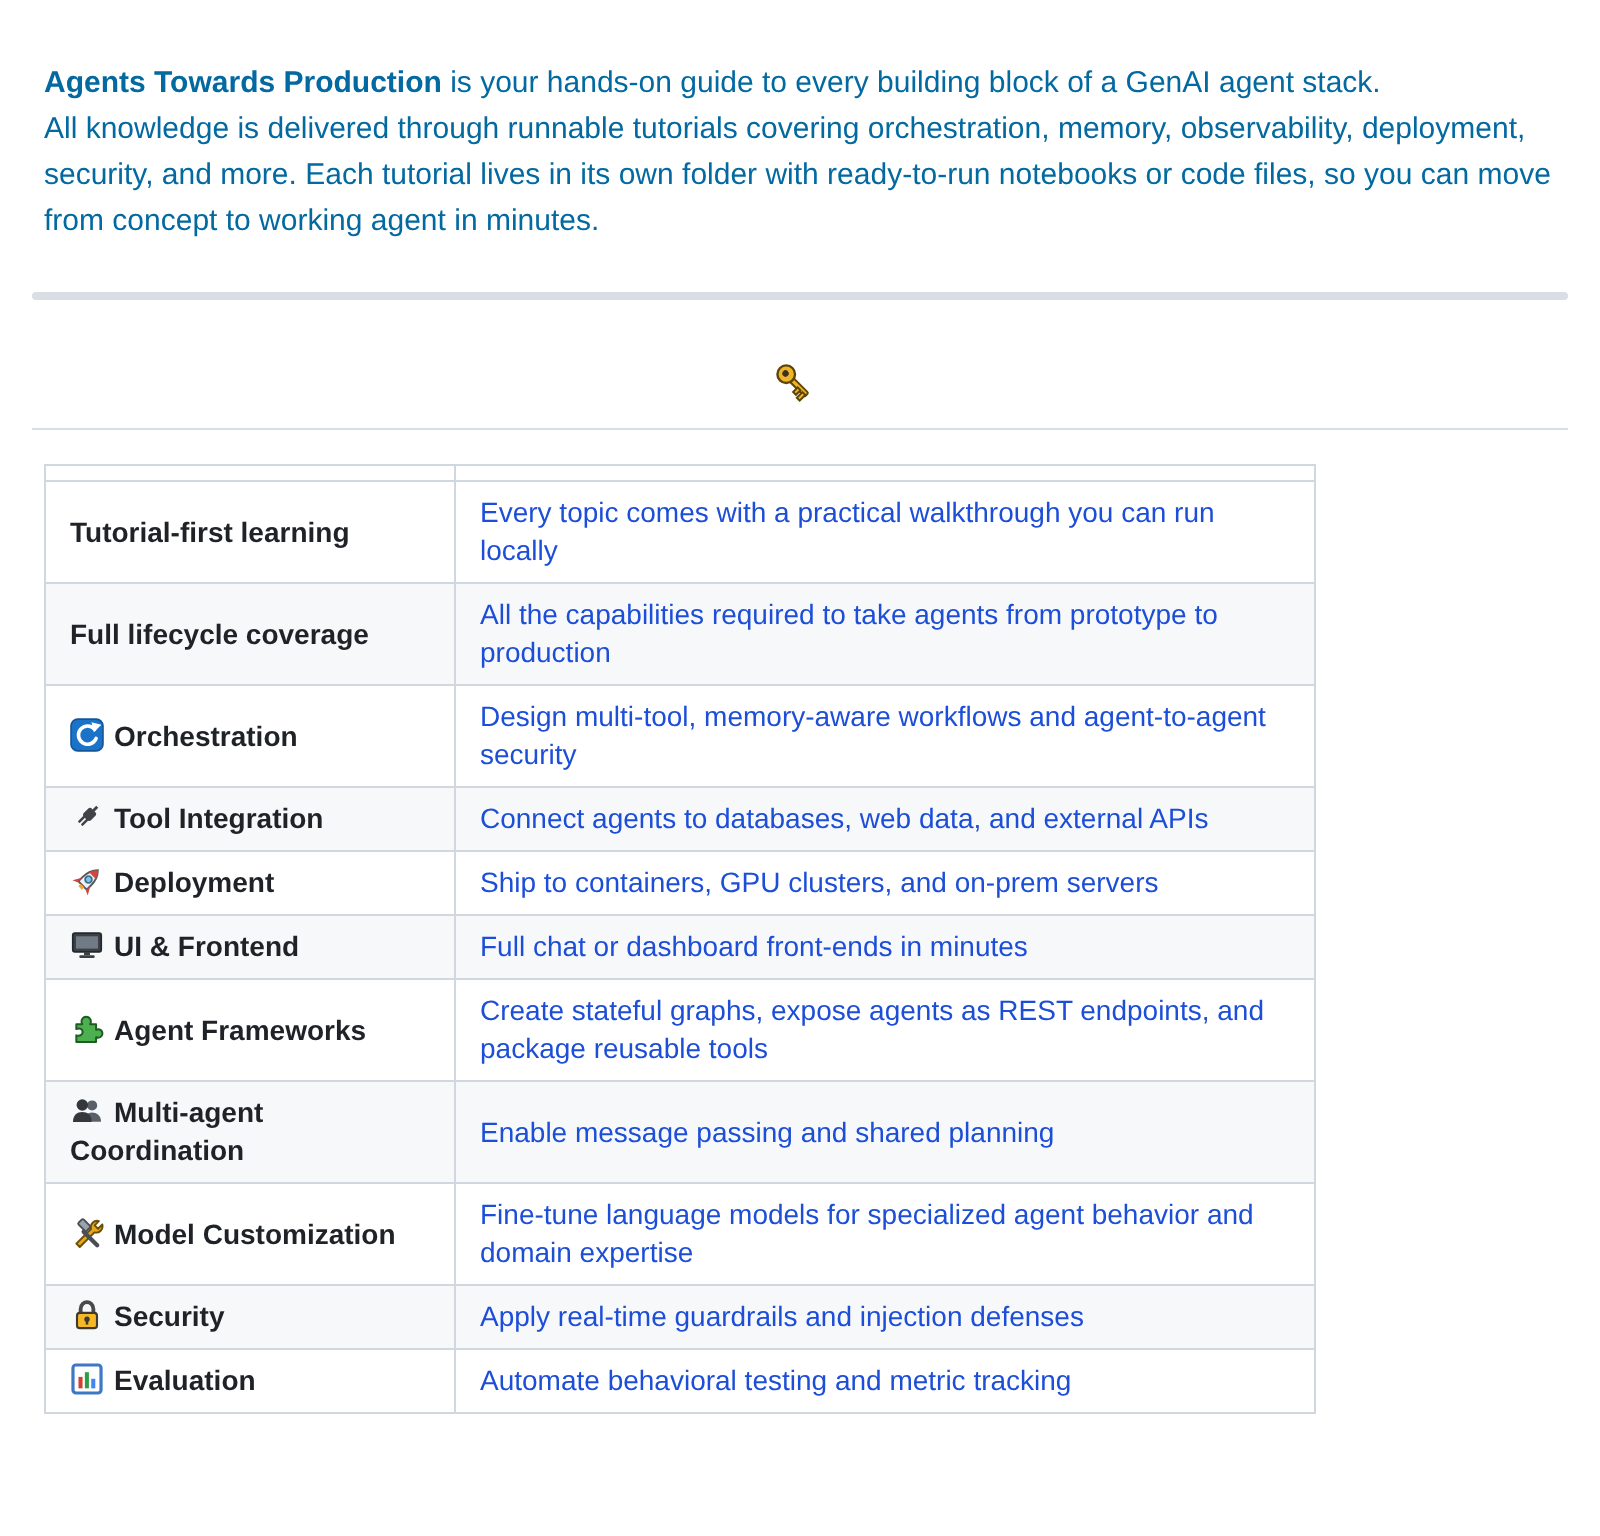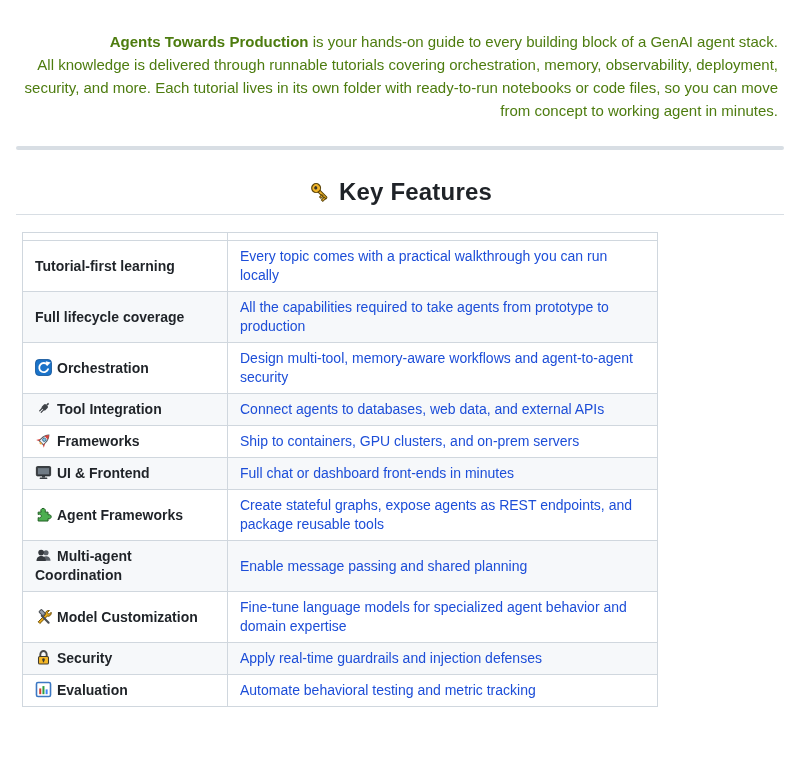--- a/index.html
+++ b/index.html
@@ -13,21 +13,21 @@
   h2.md-heading{
     margin:0;padding:6px 0 8px 0;
     font-size:24px;font-weight:700;text-align:center;
     border-bottom:1px solid #d8dee4;color:#1f2328;
     letter-spacing:.2px;
   }
   h2.md-heading .h-icon{display:inline-block;vertical-align:-4px;margin-right:7px;line-height:0;}
 
   p.intro-p{
     margin:18px 6px 22px 6px;
-    font-size:15px;line-height:23px;text-align:right;color:#4d7c0f;
+    font-size:15px;line-height:23px;text-align:left;color:#0369a1;
   }
   p.intro-p strong{font-weight:700;}
 
   hr.section-rule{
     border:none;height:4px;background:#d8dee4;margin:24px 0 22px 0;border-radius:2px;
   }
 
   .features-heading{margin-top:2px;}
 
   table.features{
@@ -59,21 +59,21 @@
     <span class="h-icon">
       <svg width="24" height="24" viewBox="0 0 24 24">
         <g transform="rotate(45 12 12)">
           <rect x="9.5" y="10.8" width="11.5" height="2.6" rx="0.8" fill="#f0b429" stroke="#5c4508" stroke-width="1"></rect>
           <rect x="15.2" y="12.6" width="2" height="3.2" fill="#f0b429" stroke="#5c4508" stroke-width="1"></rect>
           <rect x="18.6" y="12.6" width="2" height="4" fill="#f0b429" stroke="#5c4508" stroke-width="1"></rect>
           <circle cx="6.5" cy="12" r="4.4" fill="#f0b429" stroke="#5c4508" stroke-width="1.2"></circle>
           <circle cx="6" cy="12" r="1.6" fill="#3a3325"></circle>
         </g>
       </svg>
-    </span><span>Key Features</span>
+    </span>
   </h2>
 
   <table class="features">
     <colgroup>
         <col class="c-name">
         <col class="c-desc">
       </colgroup>
     <thead>
       <tr>
         <th></th>
@@ -111,21 +111,21 @@
         <tr>
           <td class="name-cell"><span class="row-icon"><svg width="17" height="17" viewBox="0 0 16 16">
                 <g transform="rotate(45 8 8)">
                   <path d="M8 0.8 C10 2.8 10.8 5.2 10.8 8.2 L10.8 11 L5.2 11 L5.2 8.2 C5.2 5.2 6 2.8 8 0.8 Z" fill="#eef1f6" stroke="#555a60" stroke-width="0.9"></path>
                   <path d="M8 0.8 C9 1.8 9.7 3 10.2 4.4 L5.8 4.4 C6.3 3 7 1.8 8 0.8 Z" fill="#d6453d"></path>
                   <circle cx="8" cy="7" r="1.6" fill="#7ec3ea" stroke="#3f6a86" stroke-width="0.8"></circle>
                   <path d="M5.2 8.6 L2.9 12.6 L5.2 11.6 Z" fill="#d6453d"></path>
                   <path d="M10.8 8.6 L13.1 12.6 L10.8 11.6 Z" fill="#d6453d"></path>
                   <rect x="6.8" y="11" width="2.4" height="1.6" fill="#f2a33c"></rect>
                 </g>
-              </svg></span><span>Frameworks</span></td>
+              </svg></span><span>Deployment</span></td>
           <td class="desc-cell">Ship to containers, GPU clusters, and on-prem servers</td>
         </tr>
         <tr>
           <td class="name-cell"><span class="row-icon"><svg width="17" height="17" viewBox="0 0 16 16">
                 <rect x="1.3" y="2.4" width="13.4" height="8.8" rx="1" fill="#3b4045" stroke="#24282c" stroke-width="0.8"></rect>
                 <rect x="2.8" y="3.9" width="10.4" height="5.8" fill="#707b85"></rect>
                 <rect x="6.6" y="11.2" width="2.8" height="1.6" fill="#3b4045"></rect>
                 <rect x="4.4" y="12.8" width="7.2" height="1.3" rx="0.5" fill="#3b4045"></rect>
               </svg></span><span>UI &amp; Frontend</span></td>
           <td class="desc-cell">Full chat or dashboard front-ends in minutes</td>

